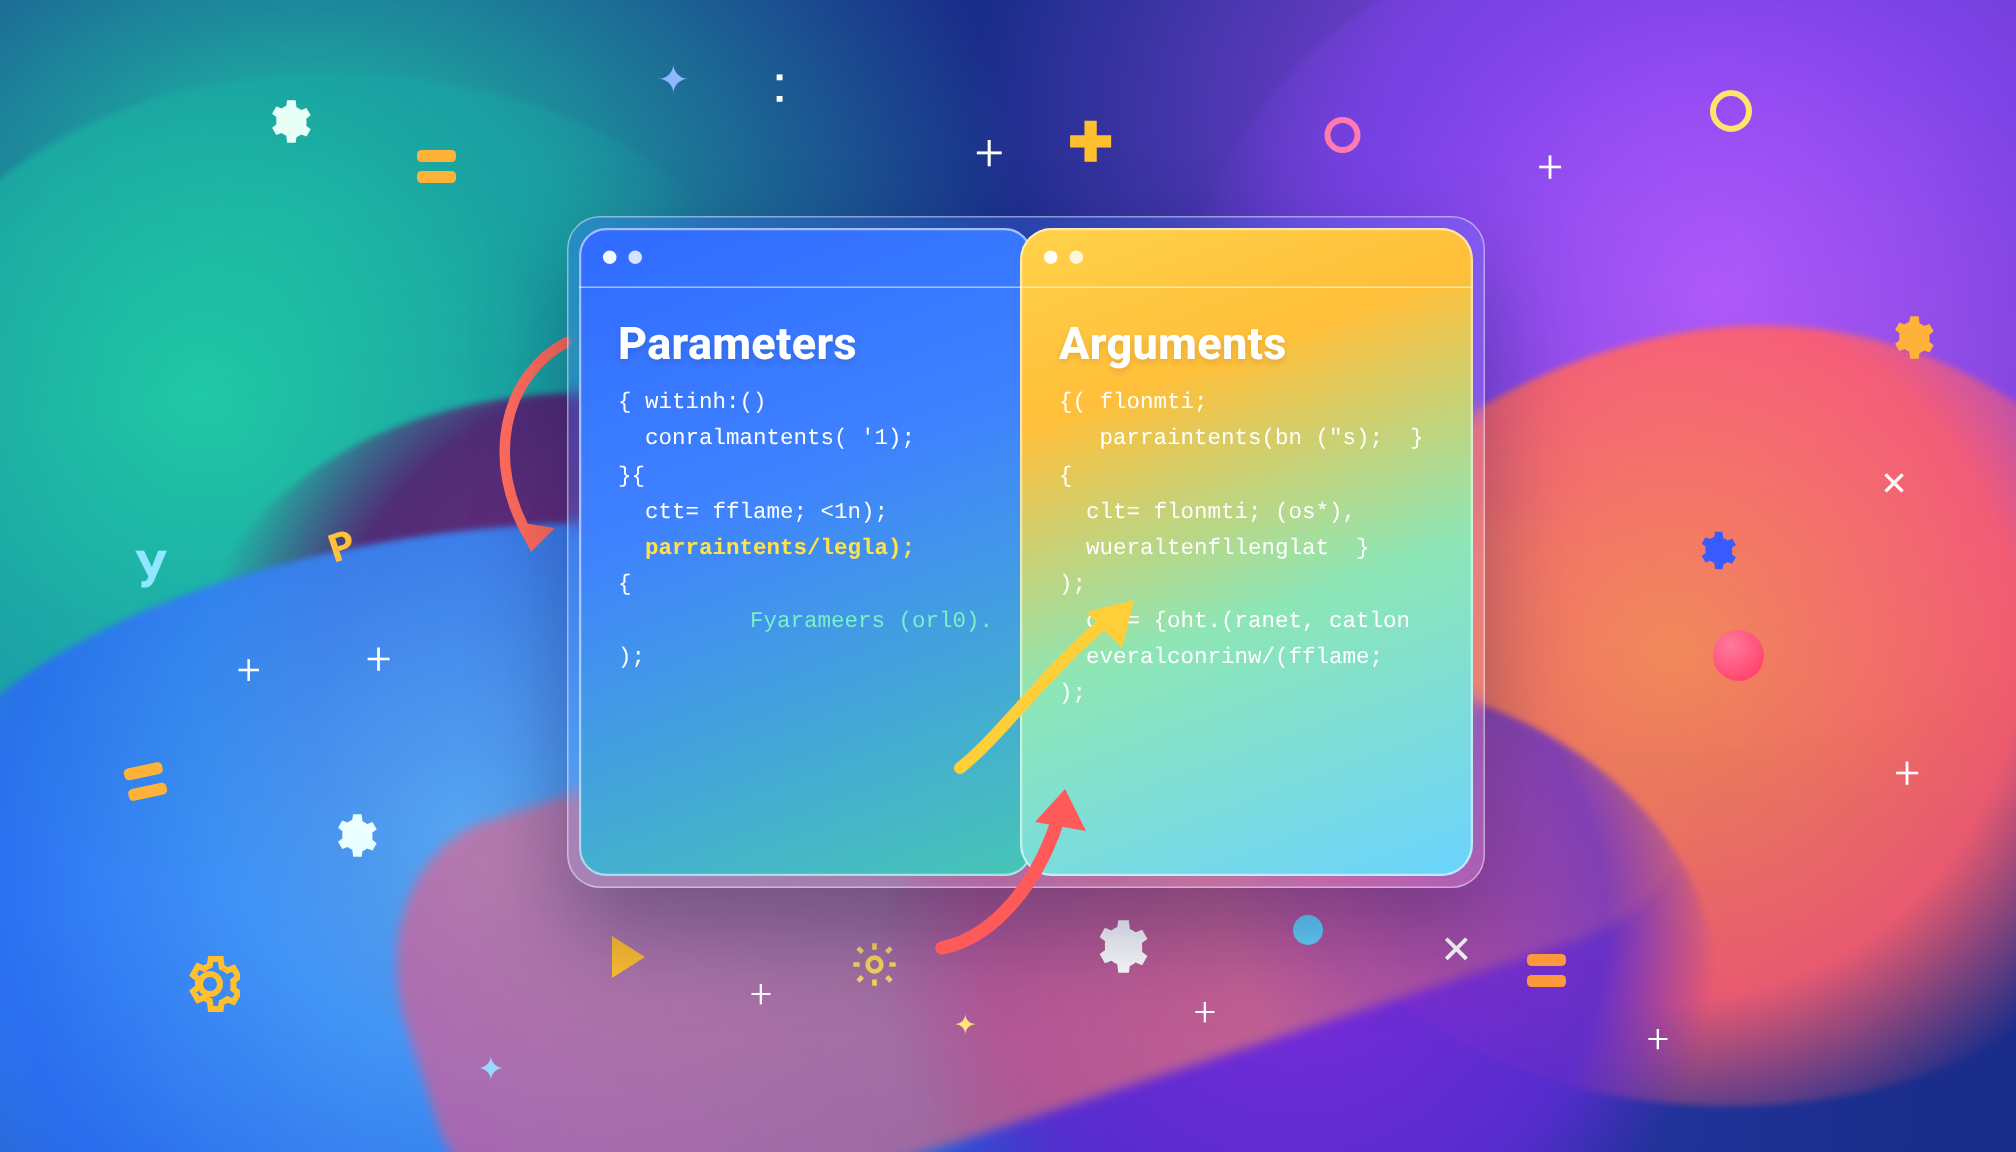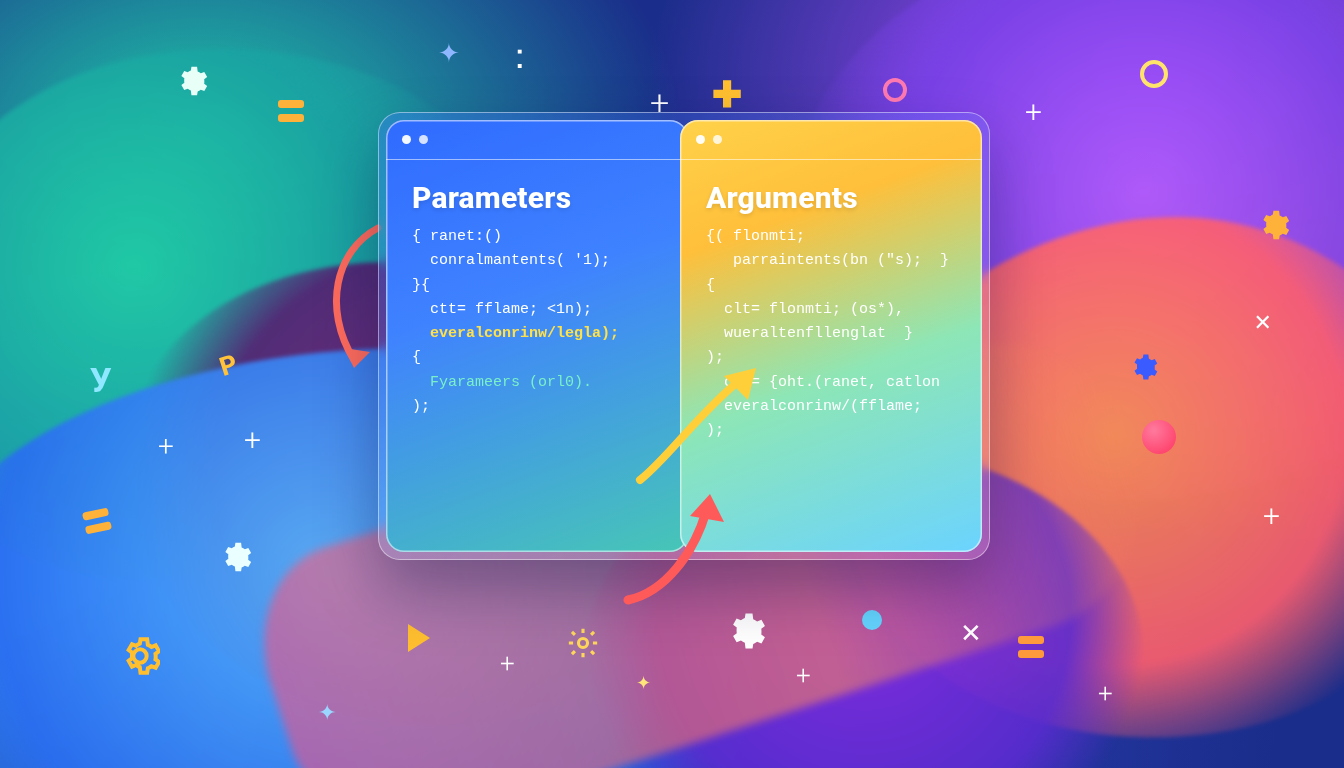--- a/index.html
+++ b/index.html
@@ -34,42 +34,42 @@
   .plus { color:#fff; font-weight:300; }
   .times { color:#fff; font-weight:400; }
   .eq { display:flex; flex-direction:column; gap:6px; }
   .eq span { display:block; width:26px; height:8px; border-radius:3px; }
   .circle-o { border:4px solid; border-radius:50%; }
   .dot { border-radius:50%; }
   .tri { width:0; height:0; }
 
   
   .winwrap {
-    position:absolute; left:378px; top:112px; width:612px; height:448px;
+    position:absolute; left:378px; top:144px; width:612px; height:448px;
     border-radius:22px; padding:8px;
     background: linear-gradient(150deg, rgba(60,110,255,.35), rgba(100,180,255,.15) 50%, rgba(255,255,255,.12));
     box-shadow: 0 30px 60px rgba(10,20,70,.35), inset 0 0 0 1px rgba(255,255,255,.45);
     backdrop-filter: blur(6px);
   }
   .pair { display:flex; gap:0; height:100%; }
   .pane {
     flex:1 1 50%; border-radius:18px; position:relative; overflow:hidden;
     box-shadow: inset 0 0 0 1.5px rgba(255,255,255,.55);
   }
   .pane-left { background: linear-gradient(160deg, #2f6bff 0%, #3f82ff 40%, #47c6b6 100%); margin-right:-4px; }
-  .pane-right { background: linear-gradient(160deg, #ffd24a 0%, #ffbf3a 25%, #8de6b6 58%, #6bd3ff 100%); margin-left:-4px; }
+  .pane-right { background: linear-gradient(160deg, #ffd24a 0%, #ffbf3a 25%, #8de6b6 58%, #6bd3ff 100%); margin-left:-4px;border-radius:21px; }
 
   .titlebar { height:40px; display:flex; align-items:center; padding:0 16px; gap:8px; border-bottom:1.5px solid rgba(255,255,255,.55); }
   .tl-dot { width:9px; height:9px; border-radius:50%; background:#fff; opacity:.95; }
   .tl-dot + .tl-dot { opacity:.8; }
   .pane h2 { color:#fff; font-size:30px; font-weight:800; letter-spacing:.2px; padding:20px 26px 10px; text-shadow:0 2px 4px rgba(0,0,0,.12); }
   .code { padding:0 26px 18px; color:#fff; font-family:"SFMono-Regular",Consolas,"Liberation Mono",Menlo,monospace; font-size:15px; line-height:1.62; }
   .code .row { white-space:pre; }
   .accent1 { color:#ffe14a; font-weight:600; }
-  .accent2 { color:#7af0c8; }
+  .accent2 { color:#7af0c8;text-align:right; }
 
   
   .arrows { position:absolute; pointer-events:none; }
   .arrows svg { overflow:visible; }
 
 </style>
 </head>
 <body>
 
 <div class="stage">
@@ -162,25 +162,25 @@
 
   <div class="winwrap">
     <div class="pair">
       <div class="pane pane-left">
         <div class="titlebar">
           <span class="tl-dot"></span>
           <span class="tl-dot"></span>
         </div>
         <h2>Parameters</h2>
         <div class="code">
-          <div class="row">{ ranet:()</div>
+          <div class="row">{ witinh:()</div>
           <div class="row">  conralmantents( '1);</div>
           <div class="row">}{</div>
           <div class="row">  ctt= fflame; &lt;1n);</div>
-          <div class="row accent1">  everalconrinw/legla);</div>
+          <div class="row accent1">  parraintents/legla);</div>
           <div class="row">{</div>
           <div class="row accent2">  Fyarameers (orl0).</div>
           <div class="row">);</div>
         </div>
       </div>
       <div class="pane pane-right">
         <div class="titlebar">
           <span class="tl-dot"></span>
           <span class="tl-dot"></span>
         </div>

